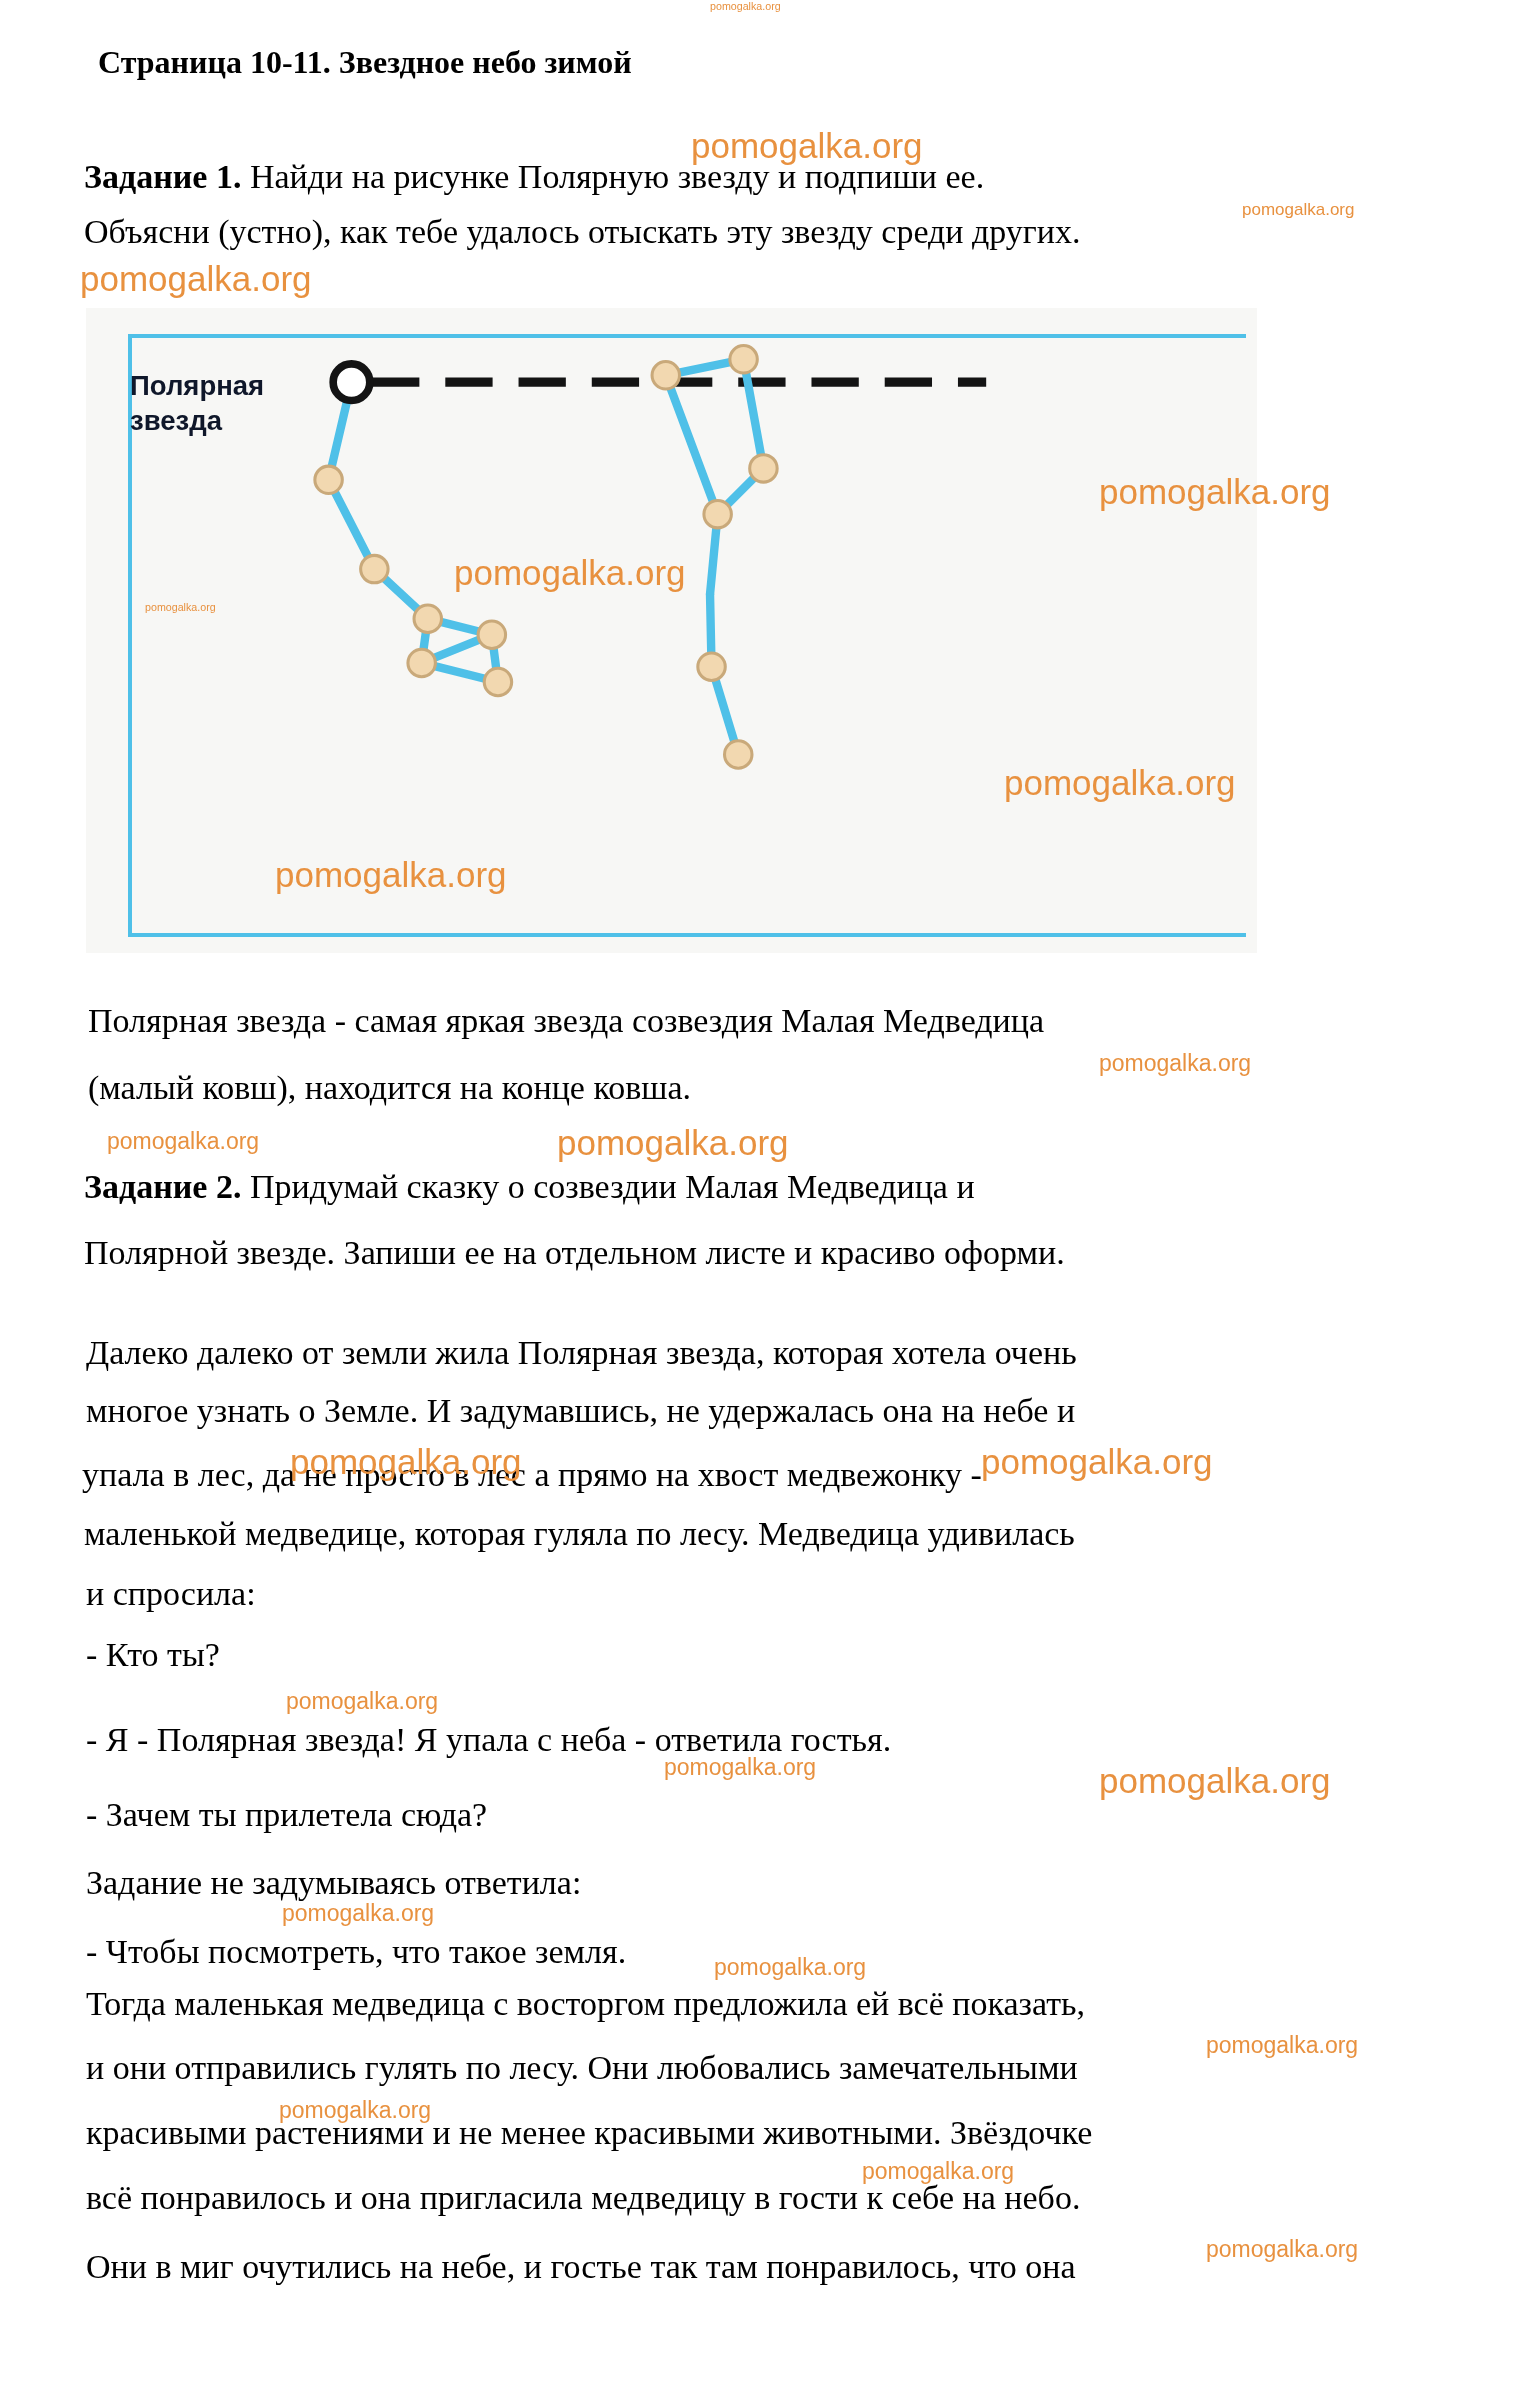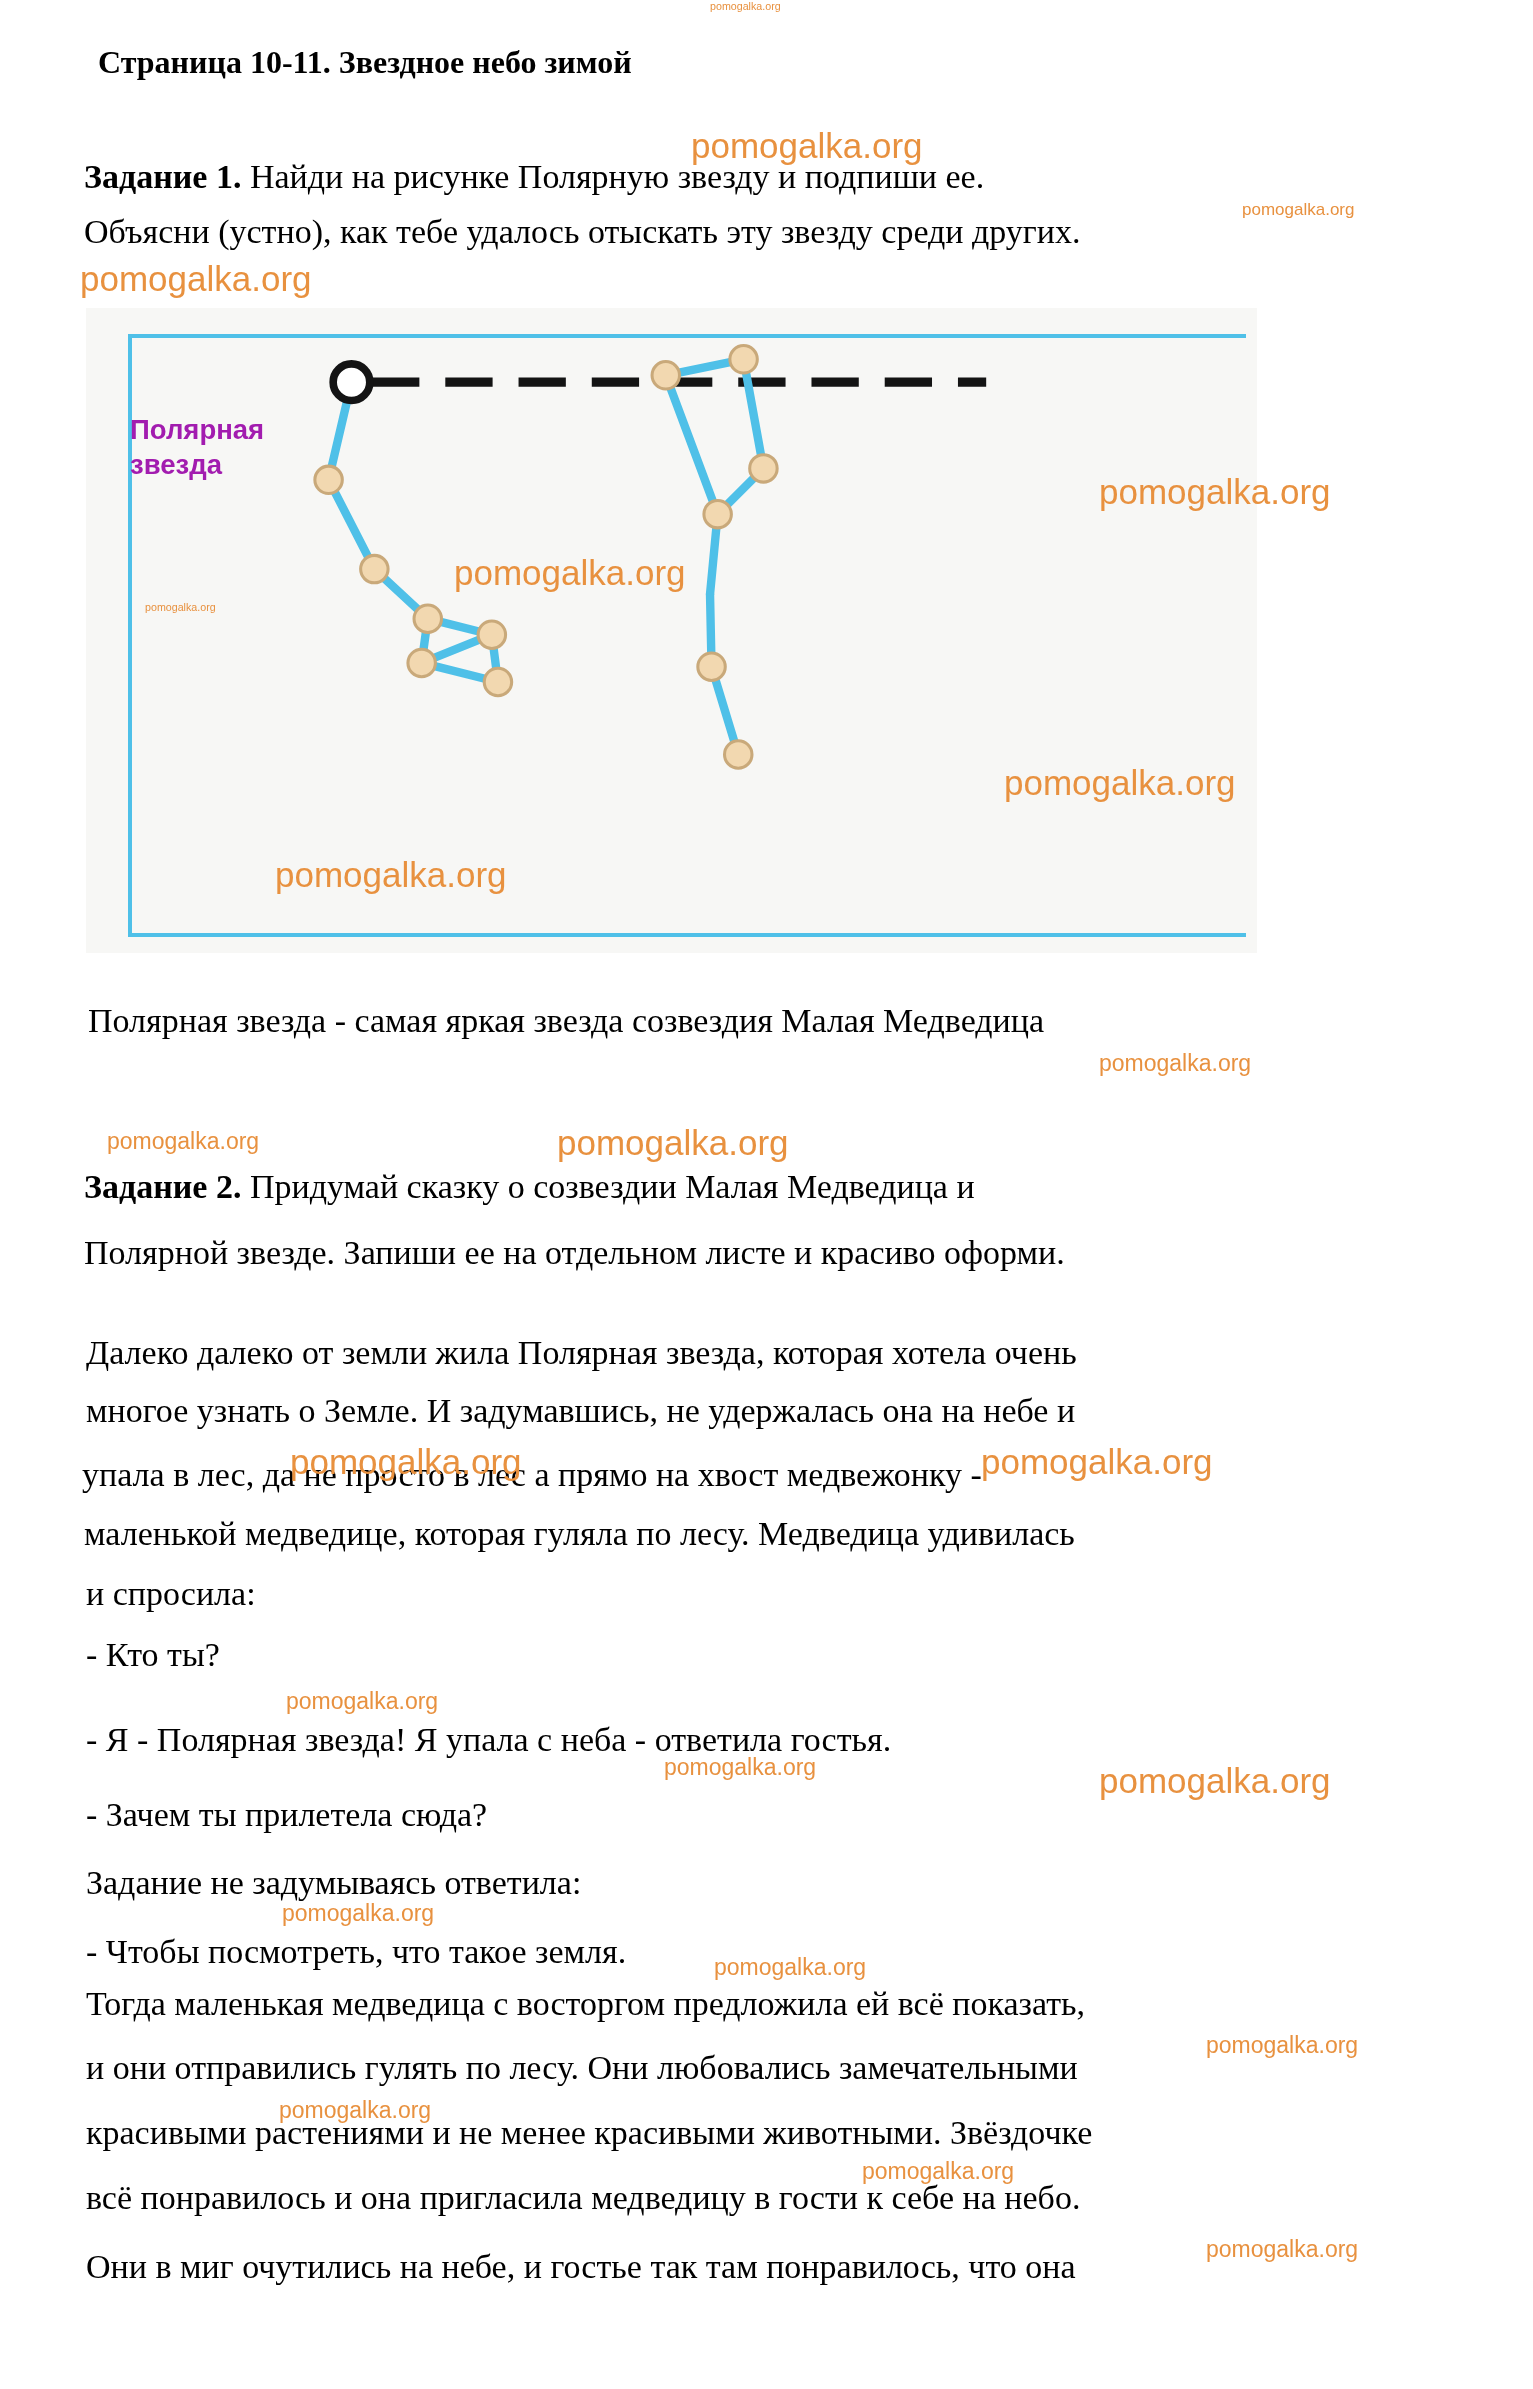--- a/index.html
+++ b/index.html
@@ -92,22 +92,21 @@
     width: 1118px;
     height: 3.8px;
     background: #4fc0e8;
   }
   .fig-label {
     position: absolute;
     font-family: "Liberation Sans", sans-serif;
     font-weight: bold;
     font-size: 27.5px;
     line-height: 35px;
-    color: #a21caf;
-    margin-top: 44px;
+    color: #0f172a;
   }
   svg.stars {
     position: absolute;
     left: 0; top: 0;
   }
 </style>
 </head>
 <body>
 
 <div class="page">
@@ -170,20 +169,21 @@
         <circle cx="862" cy="67" r="18" fill="#f2d8b0" stroke="#c9a97a" stroke-width="4"></circle>
         <circle cx="888" cy="210" r="18" fill="#f2d8b0" stroke="#c9a97a" stroke-width="4"></circle>
         <circle cx="828" cy="270" r="18" fill="#f2d8b0" stroke="#c9a97a" stroke-width="4"></circle>
         <circle cx="820" cy="470" r="18" fill="#f2d8b0" stroke="#c9a97a" stroke-width="4"></circle>
         <circle cx="855" cy="585" r="18" fill="#f2d8b0" stroke="#c9a97a" stroke-width="4"></circle>
       </g>
     </svg>
   </div>
 
   <div class="para" style="left:88px; top:994px;">Полярная звезда - самая яркая звезда созвездия Малая Медведица</div>
+  <div class="para" style="left:88px; top:1061px;">(малый ковш), находится на конце ковша.</div>
 
   <div class="para" style="left:84px; top:1160px;">
     <b>Задание 2.</b>
     <span>Придумай сказку о созвездии Малая Медведица и</span>
   </div>
   <div class="para" style="left:84px; top:1226px;">Полярной звезде. Запиши ее на отдельном листе и красиво оформи.</div>
 
   <div class="para" style="left:86px; top:1326px;text-align:center;">Далеко далеко от земли жила Полярная звезда, которая хотела очень</div>
   <div class="para" style="left:86px; top:1384px;">многое узнать о Земле. И задумавшись, не удержалась она на небе и</div>
   <div class="para" style="left:82px; top:1448px;">упала в лес, да не просто в лес а прямо на хвост медвежонку -</div>

